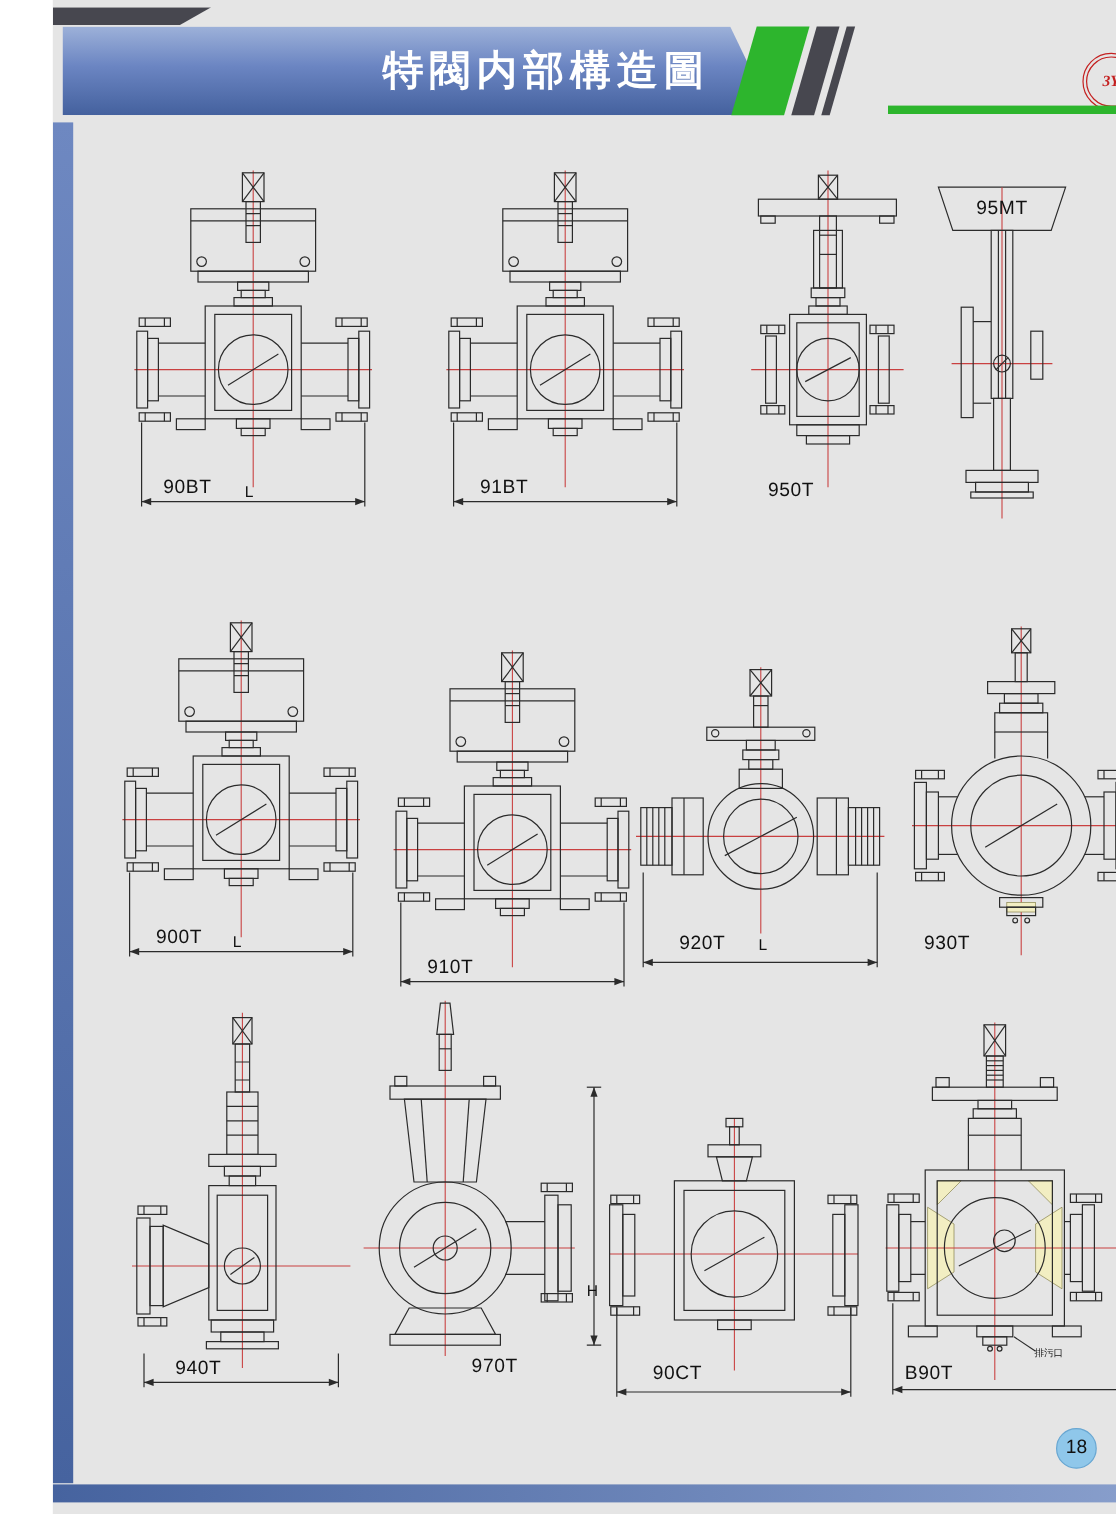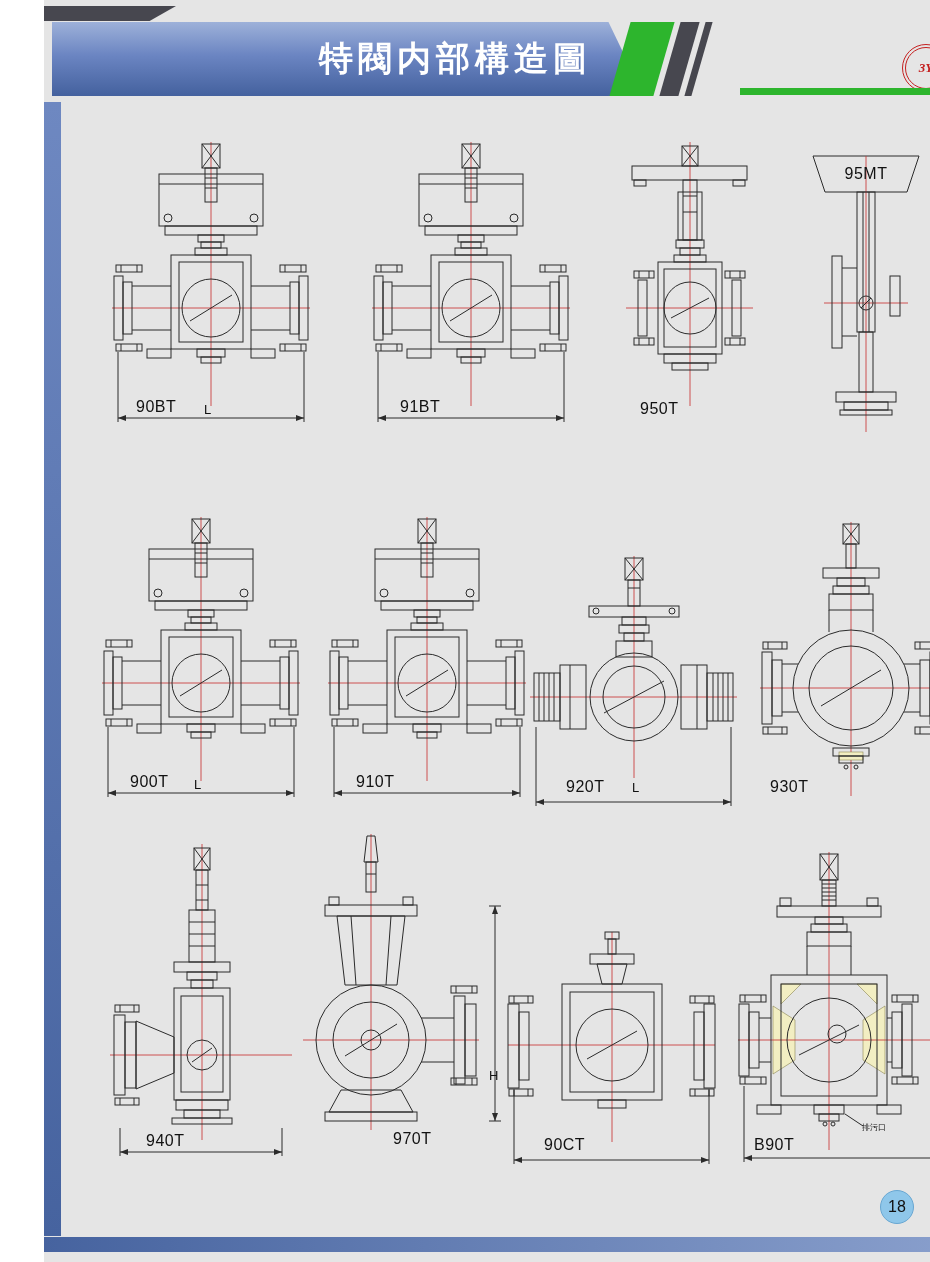--- a/index.html
+++ b/index.html
@@ -209,21 +209,21 @@
         <line x1="108" y1="131" x2="108" y2="138" class="k"></line>
         <line x1="118" y1="131" x2="118" y2="138" class="k"></line>
         <rect x="103" y="198" width="20" height="7" class="k"></rect>
         <line x1="108" y1="198" x2="108" y2="205" class="k"></line>
         <line x1="118" y1="198" x2="118" y2="205" class="k"></line>
         <rect x="42" y="214" width="52" height="9" class="k"></rect>
         <rect x="50" y="223" width="36" height="7" class="k"></rect>
       </svg>
     <span class="vlabel" style="left:18px;top:260px">950T</span>
   </div>
-  <div class="cell" style="left:757px;top:148px;width:130px;height:290px">
+  <div class="cell" style="left:726px;top:148px;width:130px;height:290px">
     <svg class="dwg" width="130" height="290">
         <polygon points="12,8 118,8 106,44 24,44" class="k"></polygon>
         <line x1="65" y1="8" x2="65" y2="284" class="r"></line>
         <line x1="23" y1="155" x2="107" y2="155" class="r"></line>
         <rect x="56" y="44" width="18" height="140" class="k"></rect>
         <line x1="62" y1="44" x2="62" y2="184" class="k"></line>
         <line x1="68" y1="44" x2="68" y2="184" class="k"></line>
         <rect x="31" y="108" width="10" height="92" class="k"></rect>
         <line x1="41" y1="120" x2="56" y2="120" class="k"></line>
         <line x1="41" y1="188" x2="56" y2="188" class="k"></line>
@@ -286,21 +286,21 @@
         <rect x="95" y="217" width="20" height="6" class="k"></rect>
         <line x1="12" y1="212" x2="12" y2="282" class="k"></line>
         <line x1="198" y1="212" x2="198" y2="282" class="k"></line>
         <line x1="12" y1="278" x2="198" y2="278" class="k"></line>
         <polygon points="12,278 20,275 20,281" class="kf"></polygon>
         <polygon points="198,278 190,275 190,281" class="kf"></polygon>
       </svg>
     <span class="vlabel" style="left:34px;top:258px">900T</span>
     <span class="dlabel" style="left:98px;top:262px">L</span>
   </div>
-  <div class="cell" style="left:278px;top:515px;width:210px;height:300px">
+  <div class="cell" style="left:278px;top:540px;width:210px;height:300px">
     <svg class="dwg" width="210" height="300">
         <line x1="105" y1="2" x2="105" y2="266" class="r"></line>
         <line x1="6" y1="168" x2="204" y2="168" class="r"></line>
         <rect x="96" y="4" width="18" height="24" class="k"></rect>
         <line x1="96" y1="4" x2="114" y2="28" class="k"></line>
         <line x1="114" y1="4" x2="96" y2="28" class="k"></line>
         <rect x="99" y="28" width="12" height="34" class="k"></rect>
         <line x1="99" y1="38" x2="111" y2="38" class="k"></line>
         <line x1="99" y1="48" x2="111" y2="48" class="k"></line>
         <rect x="53" y="34" width="104" height="52" class="k"></rect>

